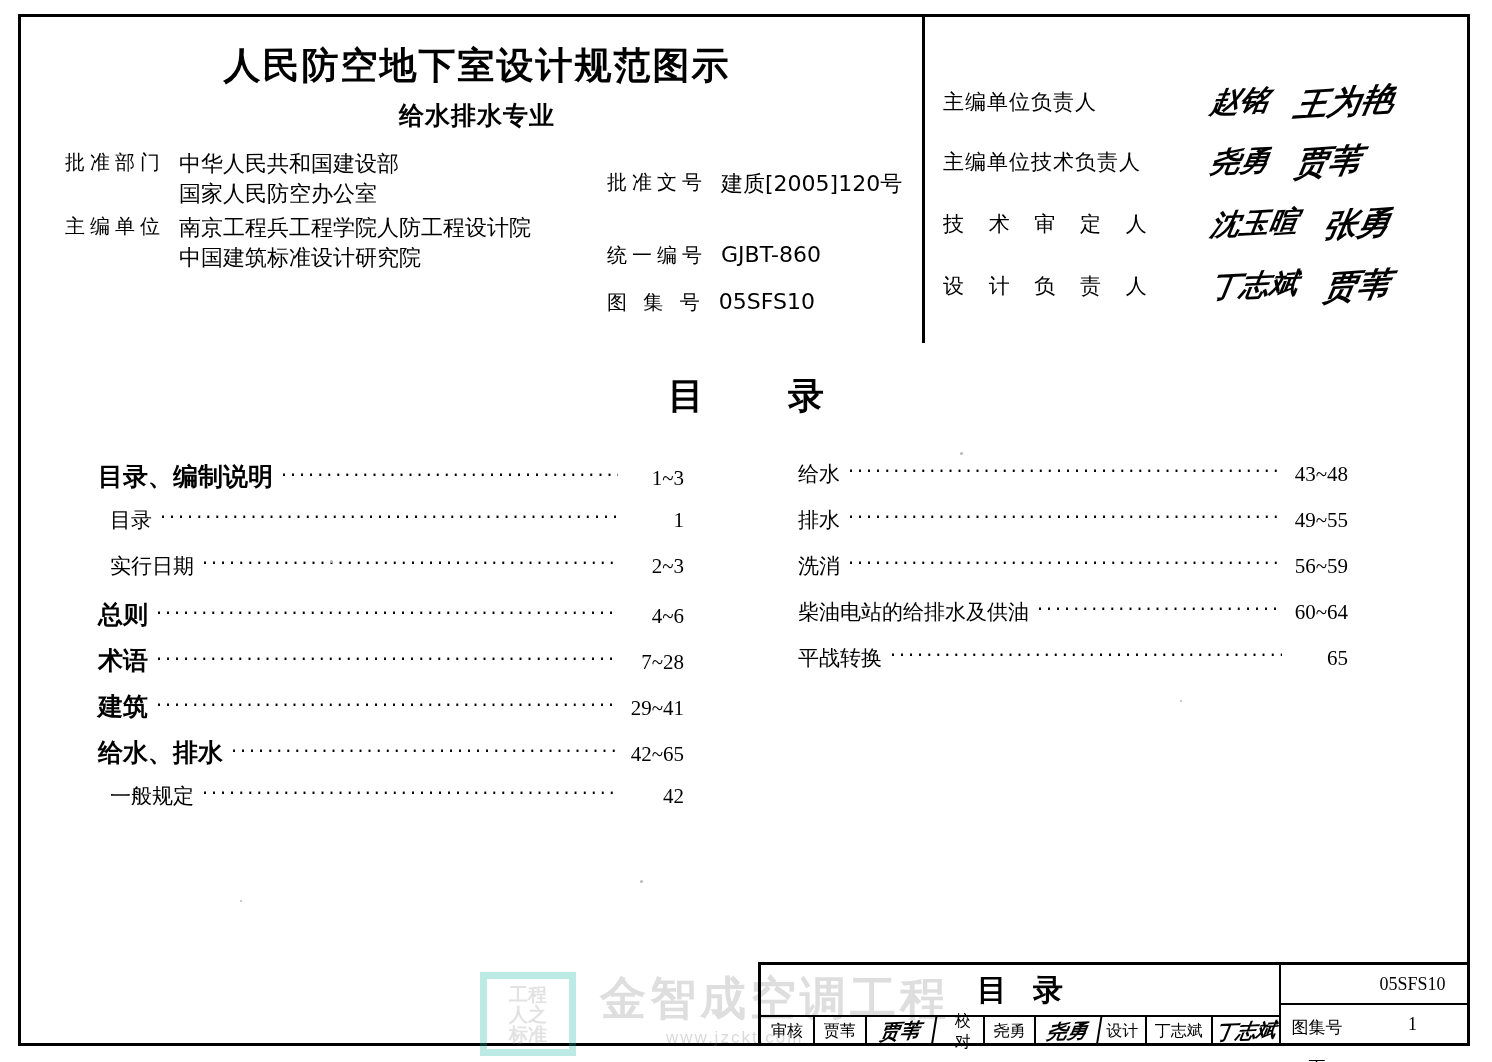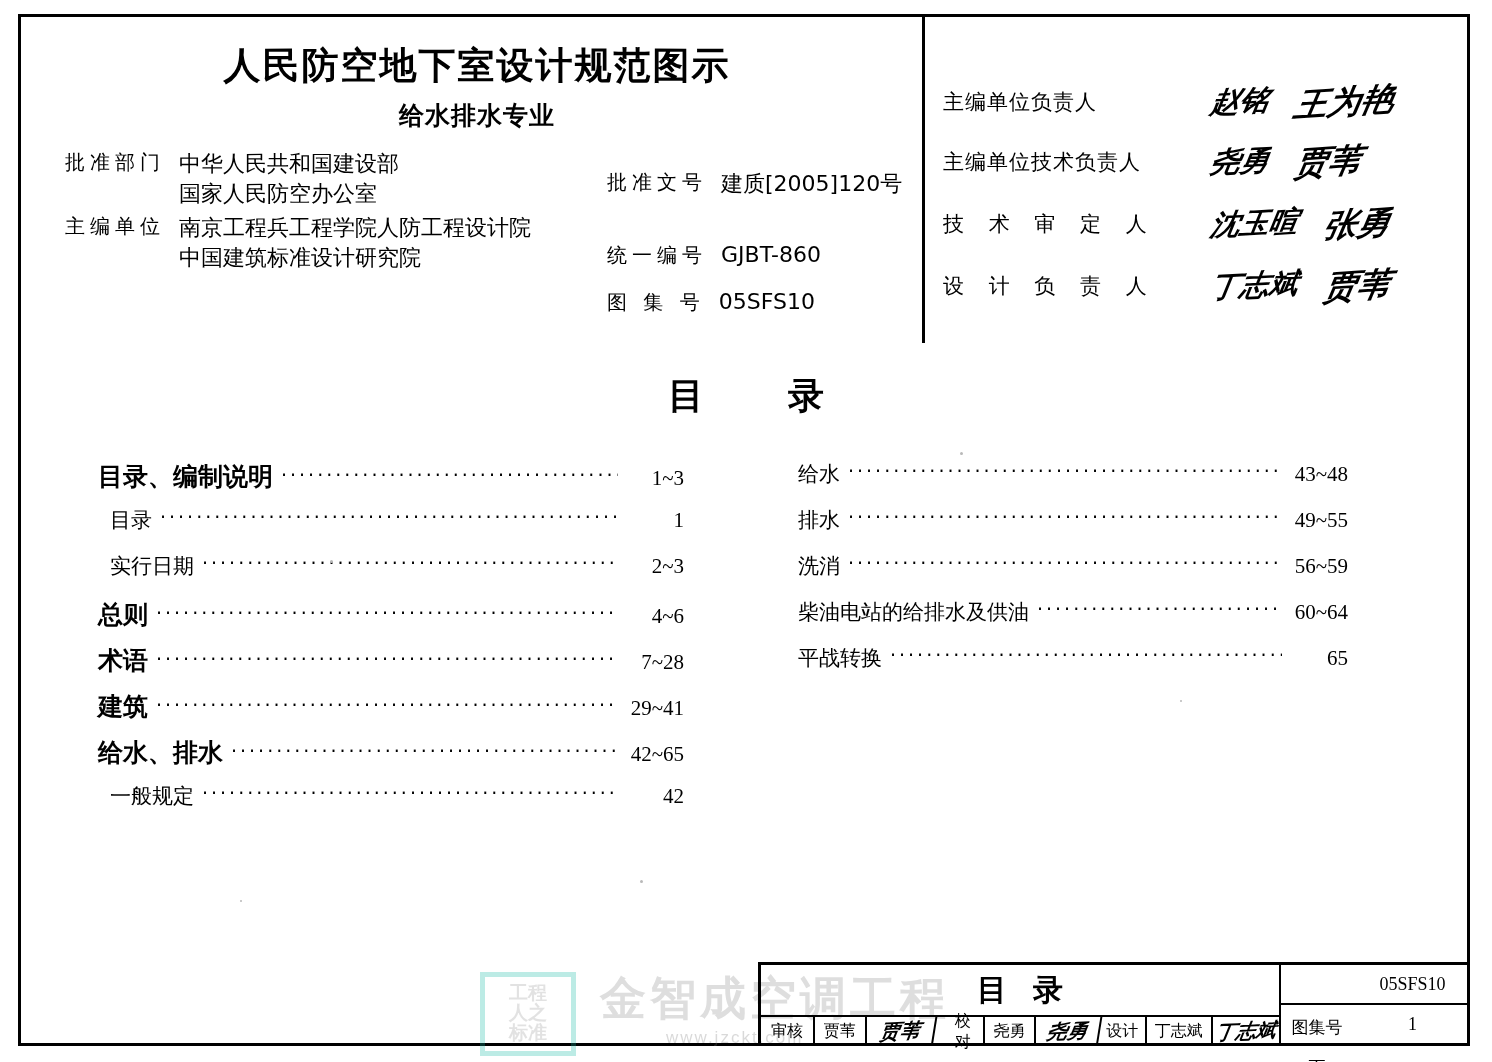--- a/index.html
+++ b/index.html
@@ -301,21 +301,21 @@
     color: #7a7a7a;
     letter-spacing: 2px;
     font-family: "Liberation Sans", sans-serif;
   }
   .wm-seal {
     position: absolute;
     left: 10px;
     top: 6px;
     width: 96px;
     height: 84px;
-    border: 5px solid #14b8a6;
+    border: 7px solid #14b8a6;
     color: #9a9a9a;
     font-size: 19px;
     font-weight: bold;
     line-height: 1.05;
     text-align: center;
     padding: 6px 2px;
     box-sizing: border-box;
     font-family: "DejaVu Sans", sans-serif;
   }
   .speck {

